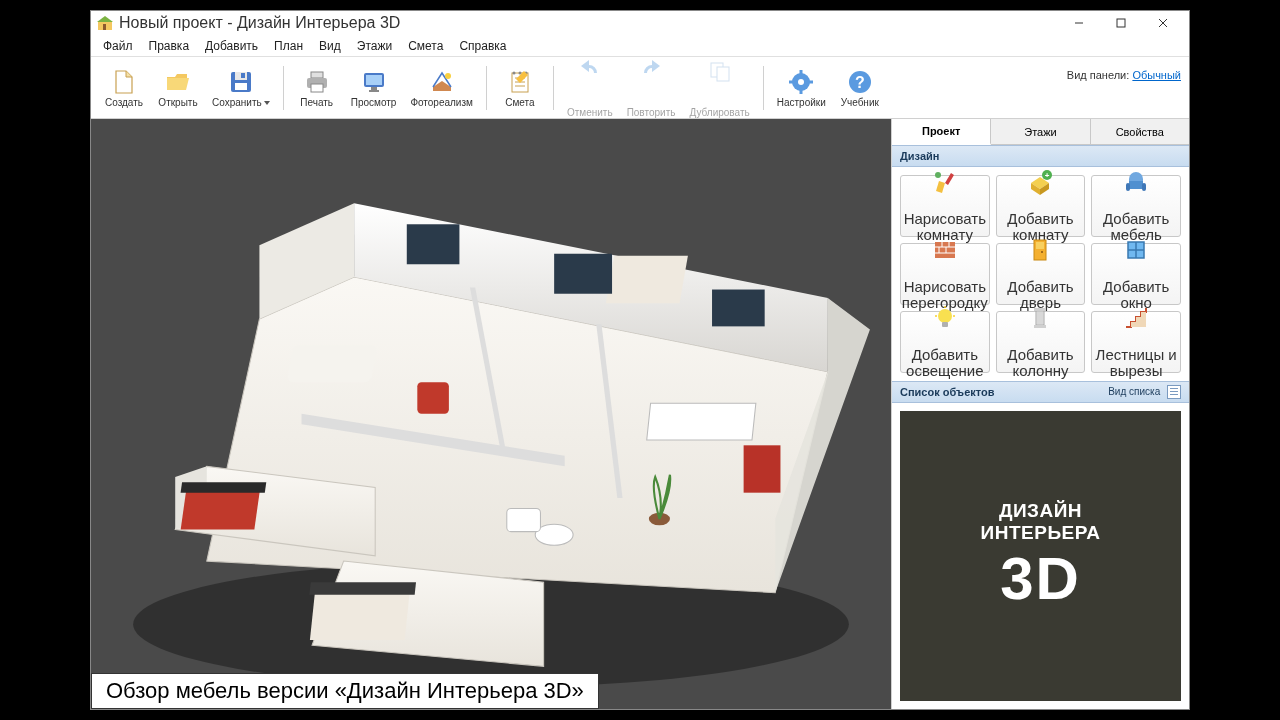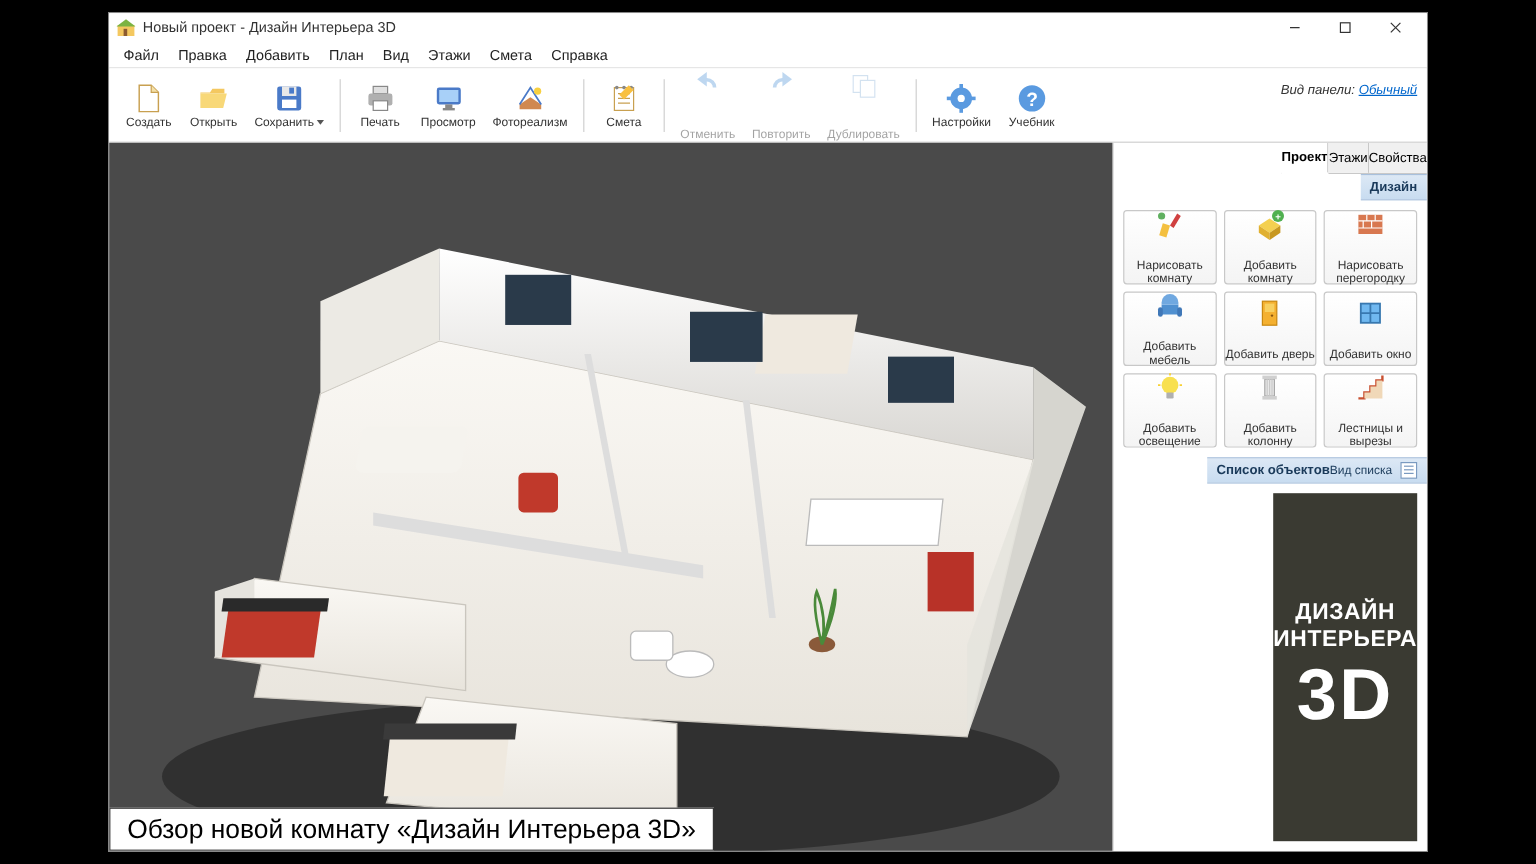--- a/index.html
+++ b/index.html
@@ -1,48 +1,48 @@
 <!DOCTYPE html>
 <html><head>
 <meta charset="utf-8">
 <style>
 * { margin: 0; padding: 0; box-sizing: border-box; font-family: "Segoe UI", Tahoma, sans-serif; }
 body { background: #000; width: 1280px; height: 720px; overflow: hidden; display: flex; flex-direction: column; }
 .letterbox-top, .letterbox-bottom { background: #000; flex: 0 0 10px; }
 .app-window { flex: 1; background: #fff; margin: 0 90px; display: flex; flex-direction: column; border: 1px solid #888; }
-.titlebar { height: 24px; background: #fff; display: flex; align-items: center; padding: 0 6px; font-size: 12px; color: #333; }
+.titlebar { height: 24px; background: #fff; display: flex; align-items: center; padding: 0 6px; font-size: 16px; color: #333; }
 .titlebar .app-icon { width: 16px; height: 16px; margin-right: 6px; }
 .titlebar .title-text { flex: 1; }
 .titlebar .win-controls { display: flex; gap: 2px; }
 .titlebar .win-btn { width: 40px; height: 20px; display: flex; align-items: center; justify-content: center; cursor: pointer; }
 .menubar { height: 22px; background: #fff; display: flex; align-items: center; padding: 0 4px; border-bottom: 1px solid #e0e0e0; }
 .menubar .menu-item { padding: 2px 8px; font-size: 12px; color: #222; cursor: default; }
 .toolbar { height: 62px; background: #fff; border-bottom: 1px solid #d0d0d0; display: flex; align-items: center; padding: 0 6px; position: relative; }
 .toolbar .tb-btn { display: flex; flex-direction: column; align-items: center; justify-content: center; padding: 2px 4px; margin: 0 2px; border: 1px solid transparent; border-radius: 3px; cursor: pointer; min-width: 50px; }
 .toolbar .tb-btn.disabled { opacity: 0.45; cursor: default; gap: 20px; }
 .toolbar .tb-icon { width: 28px; height: 28px; display: flex; align-items: center; justify-content: center; }
 .toolbar .tb-label { font-size: 10px; color: #333; margin-top: 1px; }
 .toolbar .tb-sep { width: 1px; height: 44px; background: #d0d0d0; margin: 0 6px; }
-.toolbar .panel-type { position: absolute; right: 8px; top: 12px; font-size: 11px; color: #333; font-style: italic; }
+.toolbar .panel-type { position: absolute; right: 8px; top: 12px; font-size: 11px; color: #333; }
 .toolbar .panel-type a { color: #0066cc; text-decoration: underline; cursor: pointer; }
 .workspace { flex: 1; display: flex; min-height: 0; }
 .viewport { flex: 1; background: #4a4a4a; position: relative; overflow: hidden; }
 .floorplan { position: absolute; inset: 0; }
-.sidebar { width: 262px; background: #fff; border-left: 1px solid #d0d0d0; display: flex; flex-direction: column; align-items: flex-end; }
+.sidebar { width: 298px; background: #fff; border-left: 1px solid #d0d0d0; display: flex; flex-direction: column; }
 .side-tabs { display: flex; height: 26px; border-bottom: 1px solid #c8c8c8; }
 .side-tab { flex: 1; font-size: 11px; display: flex; align-items: center; justify-content: center; border-right: 1px solid #c8c8c8; background: #f0f0f0; cursor: pointer; }
 .side-tab.active { background: #fff; font-weight: 600; border-bottom: 2px solid #fff; margin-bottom: -1px; }
 .side-tab:last-child { border-right: none; }
 .section-header { background: linear-gradient(#dce8f5, #c8dcf0); border-bottom: 1px solid #a8c0dc; border-top: 1px solid #a8c0dc; height: 22px; display: flex; align-items: center; padding: 0 8px; font-size: 11px; font-weight: 600; color: #1a3a5a; }
 .section-header .spacer { flex: 1; }
 .section-header .hdr-link { font-size: 10px; font-weight: normal; color: #1a3a5a; cursor: pointer; }
 .design-grid { display: grid; grid-template-columns: repeat(3, 1fr); gap: 6px; padding: 8px; }
 .design-btn { border: 1px solid #c8c8c8; border-radius: 3px; background: linear-gradient(#fff, #f4f4f4); height: 62px; display: flex; flex-direction: column; align-items: center; justify-content: center; cursor: pointer; }
 .design-btn .db-icon { width: 26px; height: 26px; }
-.design-btn .db-label { font-size: 10px; color: #333; text-align: center; line-height: 1.1; margin-top: 16px; }
+.design-btn .db-label { font-size: 15px; color: #333; text-align: center; line-height: 1.1; margin-top: 16px; }
 .object-list-area { flex: 1; padding: 8px; display: flex; }
 .promo { flex: 1; background: #3a3a32; display: flex; flex-direction: column; align-items: center; justify-content: center; color: #fff; }
 .promo .p1 { font-size: 19px; font-weight: 700; letter-spacing: 0.5px; }
 .promo .p2 { font-size: 60px; font-weight: 900; letter-spacing: 2px; }
 .caption { position: absolute; left: 0; bottom: 0; background: #fff; border: 1px solid #333; padding: 4px 14px; font-size: 22px; color: #000; }
 .dropdown-arrow { width: 0; height: 0; border-left: 3px solid transparent; border-right: 3px solid transparent; border-top: 4px solid #555; margin-left: 2px; display: inline-block; vertical-align: middle; }
 .list-icon { width: 14px; height: 14px; background: #fff; border: 1px solid #7a9ac0; margin-left: 4px; display: inline-block; vertical-align: middle; position: relative; }
 .list-icon::before { content: ""; position: absolute; top: 2px; left: 2px; right: 2px; height: 1px; background: #7a9ac0; box-shadow: 0 3px 0 #7a9ac0, 0 6px 0 #7a9ac0; }
 </style>
 </head>
@@ -271,21 +271,21 @@
         <ellipse cx="440" cy="395" rx="18" ry="10" fill="#fff" stroke="#bbb"></ellipse>
         <rect x="395" y="370" width="32" height="22" rx="4" fill="#fff" stroke="#bbb"></rect>
 
         <ellipse cx="540" cy="380" rx="10" ry="6" fill="#8a5a3a"></ellipse>
         <path d="M540 380 q-8 -30 -4 -40 q8 20 4 40 q12 -28 10 -42 q-4 22 -10 42" stroke="#4a8a3a" stroke-width="2" fill="none"></path>
 
         <rect x="300" y="100" width="50" height="38" fill="#2a3a4a"></rect>
         <rect x="440" y="128" width="55" height="38" fill="#2a3a4a"></rect>
         <rect x="590" y="162" width="50" height="35" fill="#2a3a4a"></rect>
       </svg>
-      <div class="caption">Обзор новой комнату «Дизайн Интерьера 3D»</div>
+      <div class="caption">Обзор мебель версии «Дизайн Интерьера 3D»</div>
     </div>
 
     <div class="sidebar">
       <div class="side-tabs">
         <div class="side-tab active">Проект</div>
         <div class="side-tab">Этажи</div>
         <div class="side-tab">Свойства</div>
       </div>
 
       <div class="section-header">
@@ -305,46 +305,46 @@
         <div class="design-btn">
           <span class="db-icon"><svg width="26" height="26" viewBox="0 0 26 26">
                 <path d="M4 14l9-6 9 6-9 6z" fill="#f4d050"></path>
                 <path d="M4 14v6l9 6v-6z" fill="#e0b030"></path>
                 <path d="M22 14v6l-9 6v-6z" fill="#c89820"></path>
                 <circle cx="20" cy="6" r="5" fill="#50b050"></circle>
                 <text x="20" y="9" text-anchor="middle" font-size="8" fill="#fff" font-weight="bold">+</text>
               </svg></span>
           <span class="db-label">Добавить
 комнату</span>
+        </div>
+        <div class="design-btn">
+          <span class="db-icon"><svg width="26" height="26" viewBox="0 0 26 26">
+                <path d="M6 12h14v8H6z" fill="#5090d0"></path>
+                <path d="M6 10a7 7 0 0 1 14 0v2H6z" fill="#70a8e0"></path>
+                <rect x="3" y="14" width="4" height="8" rx="2" fill="#4078b8"></rect>
+                <rect x="19" y="14" width="4" height="8" rx="2" fill="#4078b8"></rect>
+              </svg></span>
+          <span class="db-label">Добавить
+мебель</span>
         </div>
         <div class="design-btn">
           <span class="db-icon"><svg width="26" height="26" viewBox="0 0 26 26">
                 <rect x="3" y="5" width="20" height="16" fill="#d87850"></rect>
                 <line x1="3" y1="10" x2="23" y2="10" stroke="#fff"></line>
                 <line x1="3" y1="16" x2="23" y2="16" stroke="#fff"></line>
                 <line x1="10" y1="5" x2="10" y2="10" stroke="#fff"></line>
                 <line x1="17" y1="5" x2="17" y2="10" stroke="#fff"></line>
                 <line x1="7" y1="10" x2="7" y2="16" stroke="#fff"></line>
                 <line x1="14" y1="10" x2="14" y2="16" stroke="#fff"></line>
               </svg></span>
           <span class="db-label">Нарисовать
 перегородку</span>
         </div>
         <div class="design-btn">
           <span class="db-icon"><svg width="26" height="26" viewBox="0 0 26 26">
-                <path d="M6 12h14v8H6z" fill="#5090d0"></path>
-                <path d="M6 10a7 7 0 0 1 14 0v2H6z" fill="#70a8e0"></path>
-                <rect x="3" y="14" width="4" height="8" rx="2" fill="#4078b8"></rect>
-                <rect x="19" y="14" width="4" height="8" rx="2" fill="#4078b8"></rect>
-              </svg></span>
-          <span class="db-label">Добавить
-мебель</span>
-        </div>
-        <div class="design-btn">
-          <span class="db-icon"><svg width="26" height="26" viewBox="0 0 26 26">
                 <rect x="7" y="3" width="12" height="20" fill="#f4b030" stroke="#c88810"></rect>
                 <rect x="9" y="5" width="8" height="7" fill="#f8d060"></rect>
                 <circle cx="15" cy="15" r="1" fill="#885510"></circle>
               </svg></span>
           <span class="db-label">Добавить
 дверь</span>
         </div>
         <div class="design-btn">
           <span class="db-icon"><svg width="26" height="26" viewBox="0 0 26 26">
                 <rect x="5" y="5" width="16" height="16" fill="#70b8f0" stroke="#3878b0" stroke-width="1.5"></rect>

